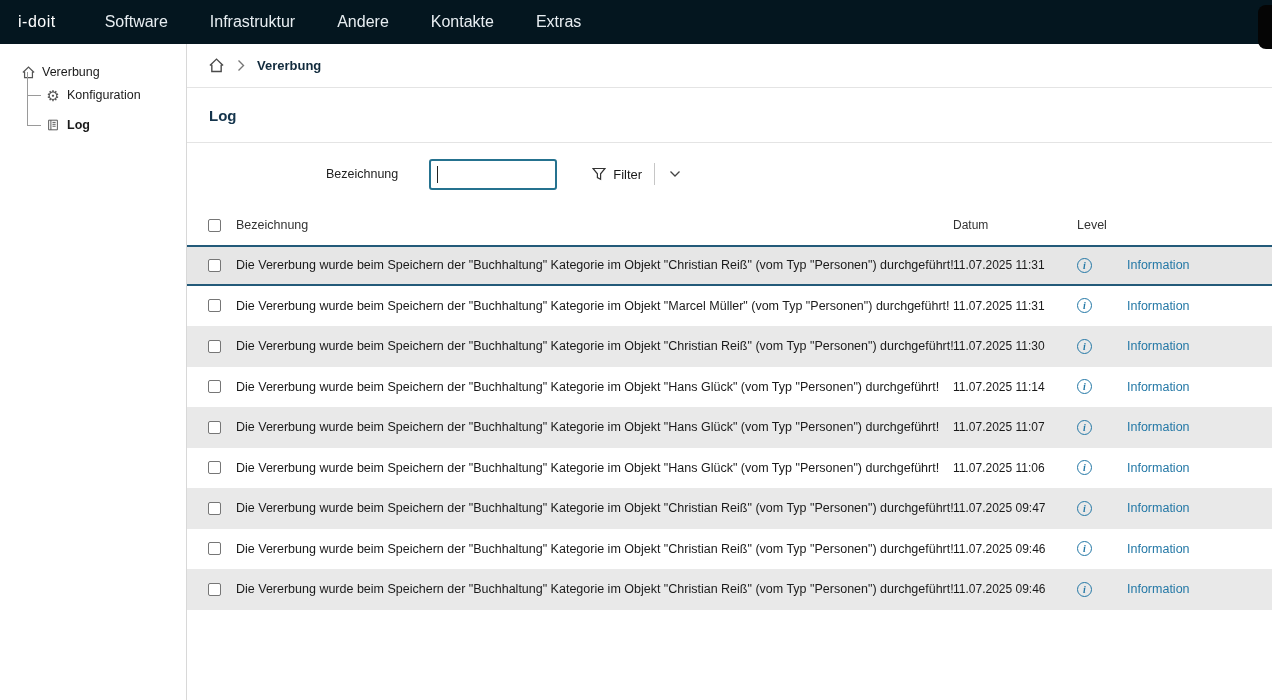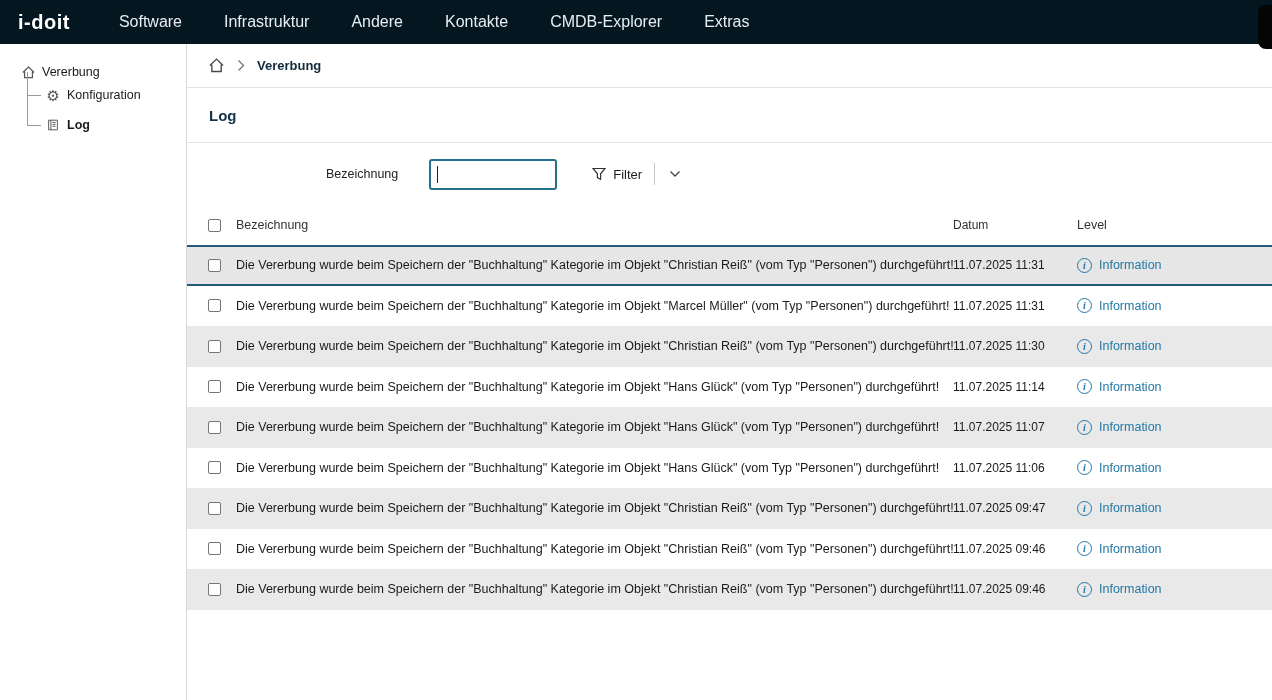--- a/index.html
+++ b/index.html
@@ -1,21 +1,21 @@
 <!DOCTYPE html>
 <html><head>
 <meta charset="utf-8">
 <style>
   * { box-sizing: border-box; margin: 0; padding: 0; }
   html,body { width:1272px; height:700px; overflow:hidden; background:#fff;
     font-family:"Liberation Sans", sans-serif; color:#1a1a1a; }
 
   
   .topbar { position:relative; height:44px; background:#04161f; display:flex; align-items:center; }
-  .logo { color:#fff; font-weight:bold; font-size:20px; letter-spacing:.5px; margin:0 28px 0 18px; cursor:pointer; }
+  .logo { color:#fff; font-weight:normal; font-size:16px; letter-spacing:.5px; margin:0 28px 0 18px; cursor:pointer; }
   .menu { display:flex; align-items:center; height:100%; }
   .menu-item { color:#e8eef2; font-size:16px; padding:0 21px; height:100%; display:flex; align-items:center; cursor:pointer; }
   .menu-item.active { font-weight:bold; color:#fff; }
   .corner-tab { position:absolute; right:0; top:5px; width:14px; height:44px; background:#050505; border-radius:8px 0 0 8px; }
 
   
   .shell { display:flex; height:656px; }
   .sidebar { width:187px; border-right:1px solid #d8d8d8; padding-top:20px; background:#fff; flex:none; }
   .tree-root { display:flex; align-items:center; gap:6px; padding-left:20px; font-size:12.5px; cursor:pointer; }
   .tree { list-style:none; margin:0 0 0 27px; padding:0; }
@@ -57,34 +57,33 @@
   .col-text  { flex:0 0 717px; font-size:12.5px; white-space:nowrap; overflow:hidden; }
   .col-date  { flex:0 0 124px; font-size:12px; }
   .col-level { flex:1; display:flex; align-items:center; gap:7px; font-size:12.5px; }
   .row { height:40.5px; background:#fff; cursor:pointer; }
   .row.alt { background:#e9e9e9; }
   .row.highlighted { border-top:2px solid #235a79; border-bottom:2px solid #235a79; background:#e6e6e6; }
   .cbx { appearance:none; -webkit-appearance:none; width:13px; height:13px; border:1px solid #767676; border-radius:2px; background:#fff; cursor:pointer; }
   .info-icon { width:15px; height:15px; border-radius:50%; border:1.4px solid #2478a6; color:#2478a6;
     display:inline-flex; align-items:center; justify-content:center; font-size:10px; font-weight:bold;
     font-family:"Liberation Serif", serif; font-style:italic; flex:none; }
-  .level-link { color:#2478a6; text-decoration:none; cursor:pointer; }
+  .level-link { color:#2478a6; text-decoration:none; cursor:pointer;margin-left:28px; }
   svg { display:block; }
 </style>
 </head>
 <body>
 
 <div class="topbar">
   <div class="logo">i-doit</div>
   <nav class="menu">
     <span class="menu-item">Software</span>
     <span class="menu-item">Infrastruktur</span>
     <span class="menu-item">Andere</span>
     <span class="menu-item">Kontakte</span>
-    <span class="menu-item">CMDB-Explorer</span>
     <span class="menu-item">Extras</span>
   </nav>
   <div class="corner-tab"></div>
 </div>
 
 <div class="shell">
 
   <aside class="sidebar">
     <div class="tree-root">
       <span class="sb-icon">

